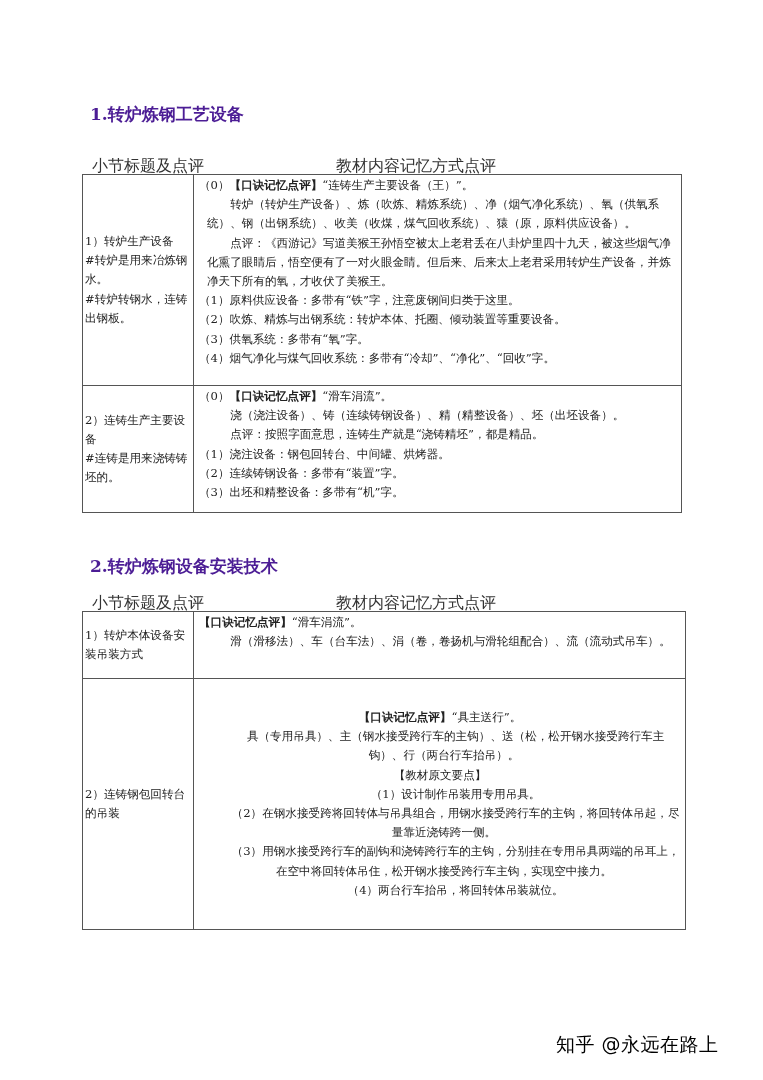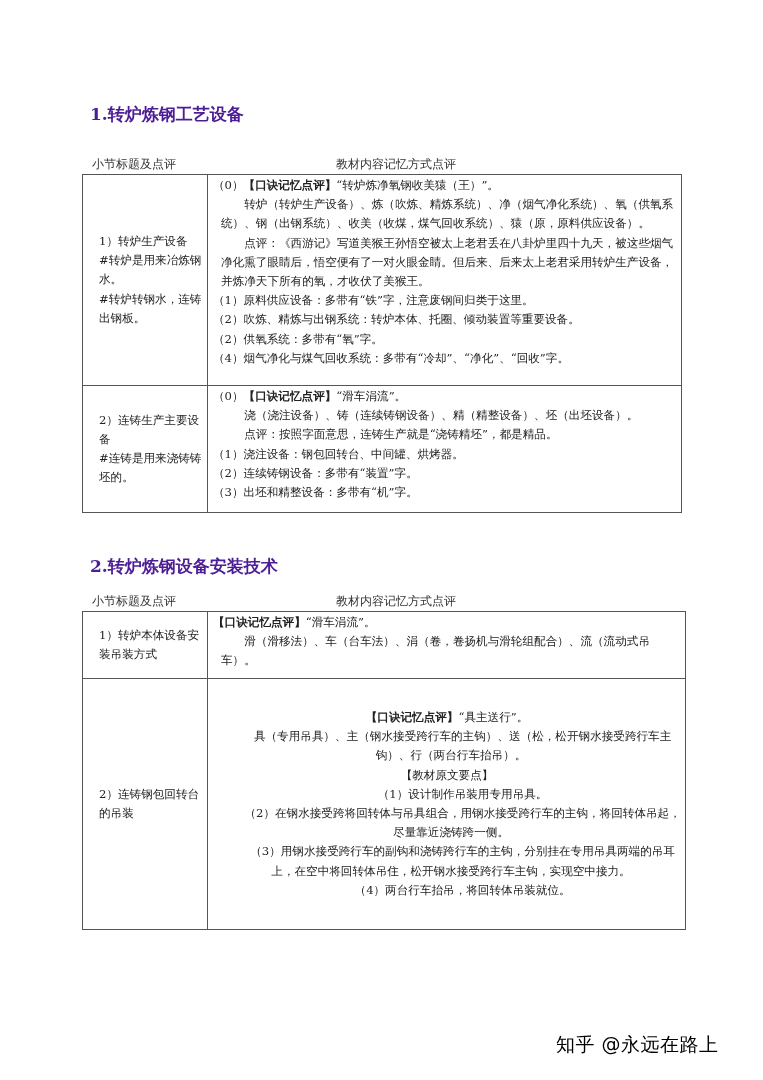--- a/index.html
+++ b/index.html
@@ -1,24 +1,24 @@
 <!DOCTYPE html>
 <html><head>
 <meta charset="utf-8">
 <style>
   html, body { margin: 0; padding: 0; background: #ffffff; }
   body { width: 763px; height: 1080px; position: relative; overflow: hidden;
          font-family: "DejaVu Serif", "Liberation Serif", serif; color: #222; }
   .h1 { position: absolute; left: 90px; font-size: 17px; font-weight: bold;
         font-family: "DejaVu Serif", serif; color: #4c1d95; letter-spacing: 0px; }
-  .colhdr { position: absolute; font-size: 12px; color: #333; }
+  .colhdr { position: absolute; font-size: 16px; color: #333; }
   table.doc { position: absolute; left: 82px; border-collapse: collapse; table-layout: fixed; }
   table.doc td { border: 1px solid #555; vertical-align: top; font-size: 11.6px;
                  line-height: 19.2px; padding: 1px 4px 1px 5px; color: #222; }
-  table.doc td.left { width: 104px; vertical-align: middle; padding-left: 16px; }
+  table.doc td.left { width: 104px; vertical-align: middle; padding-left: 2px; }
   .line { display: block; white-space: normal; }
   .ind { text-indent: 2em; margin-left: 8px; }
   .bold { font-weight: bold; }
   .watermark { position: absolute; left: 556px; top: 1032px; font-size: 19px; color: #000000;
                font-family: "DejaVu Sans", sans-serif; letter-spacing: 0.5px; }
 </style>
 </head>
 <body>
 
 <div class="h1" style="top:103px;">1.转炉炼钢工艺设备</div>
@@ -27,26 +27,26 @@
 
 <table class="doc" style="top:174px; width:600px;">
   <tbody>
       <tr style="height:211px;">
     <td class="left">
       <span class="line">1）转炉生产设备</span>
       <span class="line">#转炉是用来冶炼钢水。</span>
       <span class="line">#转炉转钢水，连铸出钢板。</span>
     </td>
     <td>
-      <span class="line"><span>（0）</span><span class="bold">【口诀记忆点评】</span><span>“转炉炼净氧钢收美猿（王）”。</span></span>
+      <span class="line"><span>（0）</span><span class="bold">【口诀记忆点评】</span><span>“连铸生产主要设备（王）”。</span></span>
       <span class="line ind">转炉（转炉生产设备）、炼（吹炼、精炼系统）、净（烟气净化系统）、氧（供氧系统）、钢（出钢系统）、收美（收煤，煤气回收系统）、猿（原，原料供应设备）。</span>
       <span class="line ind">点评：《西游记》写道美猴王孙悟空被太上老君丢在八卦炉里四十九天，被这些烟气净化熏了眼睛后，悟空便有了一对火眼金睛。但后来、后来太上老君采用转炉生产设备，并炼净天下所有的氧，才收伏了美猴王。</span>
       <span class="line">（1）原料供应设备：多带有“铁”字，注意废钢间归类于这里。</span>
       <span class="line">（2）吹炼、精炼与出钢系统：转炉本体、托圈、倾动装置等重要设备。</span>
-      <span class="line">（2）供氧系统：多带有“氧”字。</span>
+      <span class="line">（3）供氧系统：多带有“氧”字。</span>
       <span class="line">（4）烟气净化与煤气回收系统：多带有“冷却”、“净化”、“回收”字。</span>
     </td>
   </tr>
   <tr style="height:127px;">
     <td class="left">
       <span class="line">2）连铸生产主要设备</span>
       <span class="line">#连铸是用来浇铸铸坯的。</span>
     </td>
     <td>
       <span class="line"><span>（0）</span><span class="bold">【口诀记忆点评】</span><span>“滑车涓流”。</span></span>

